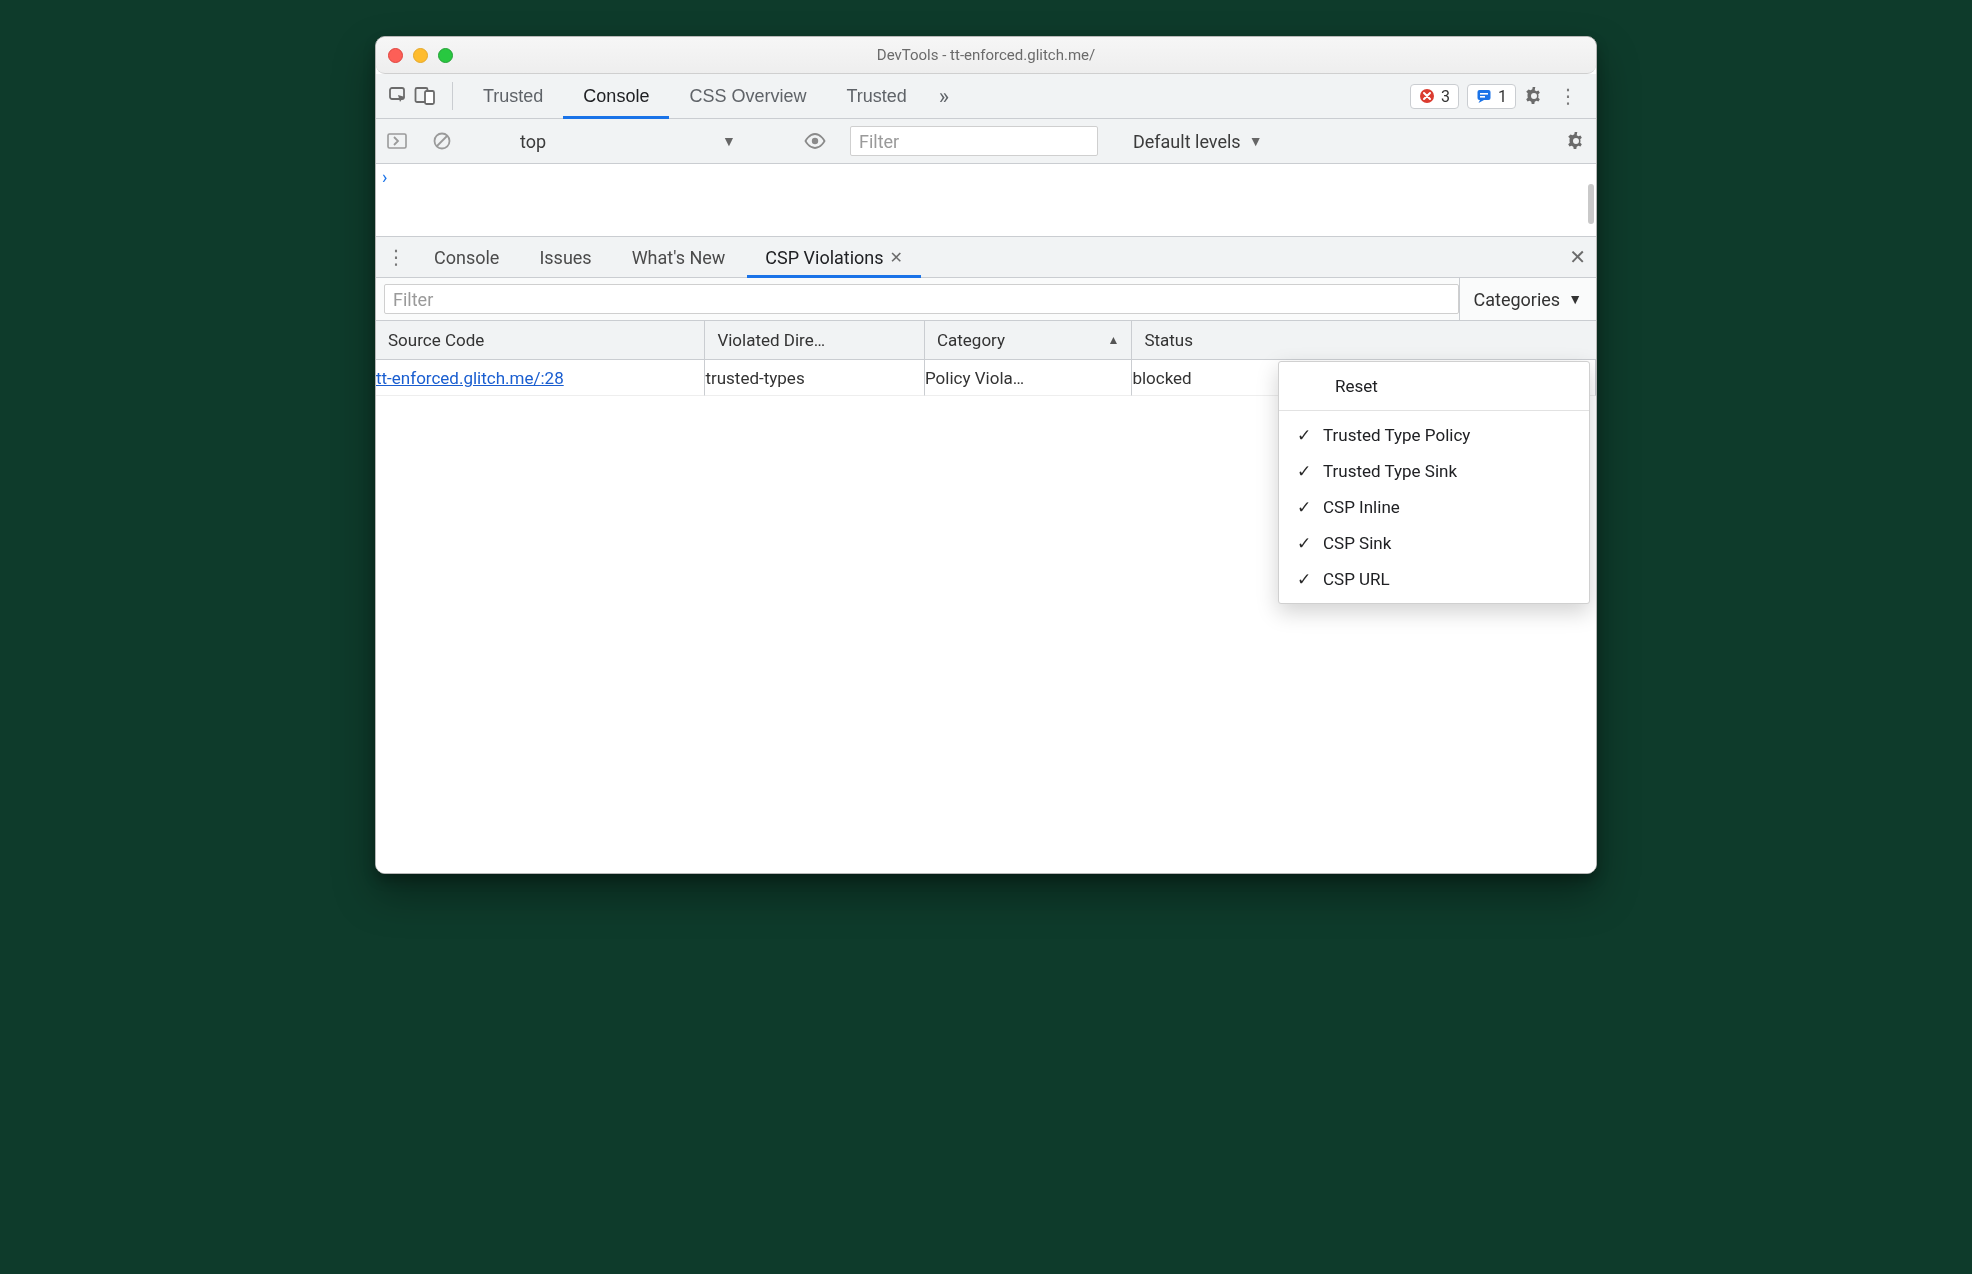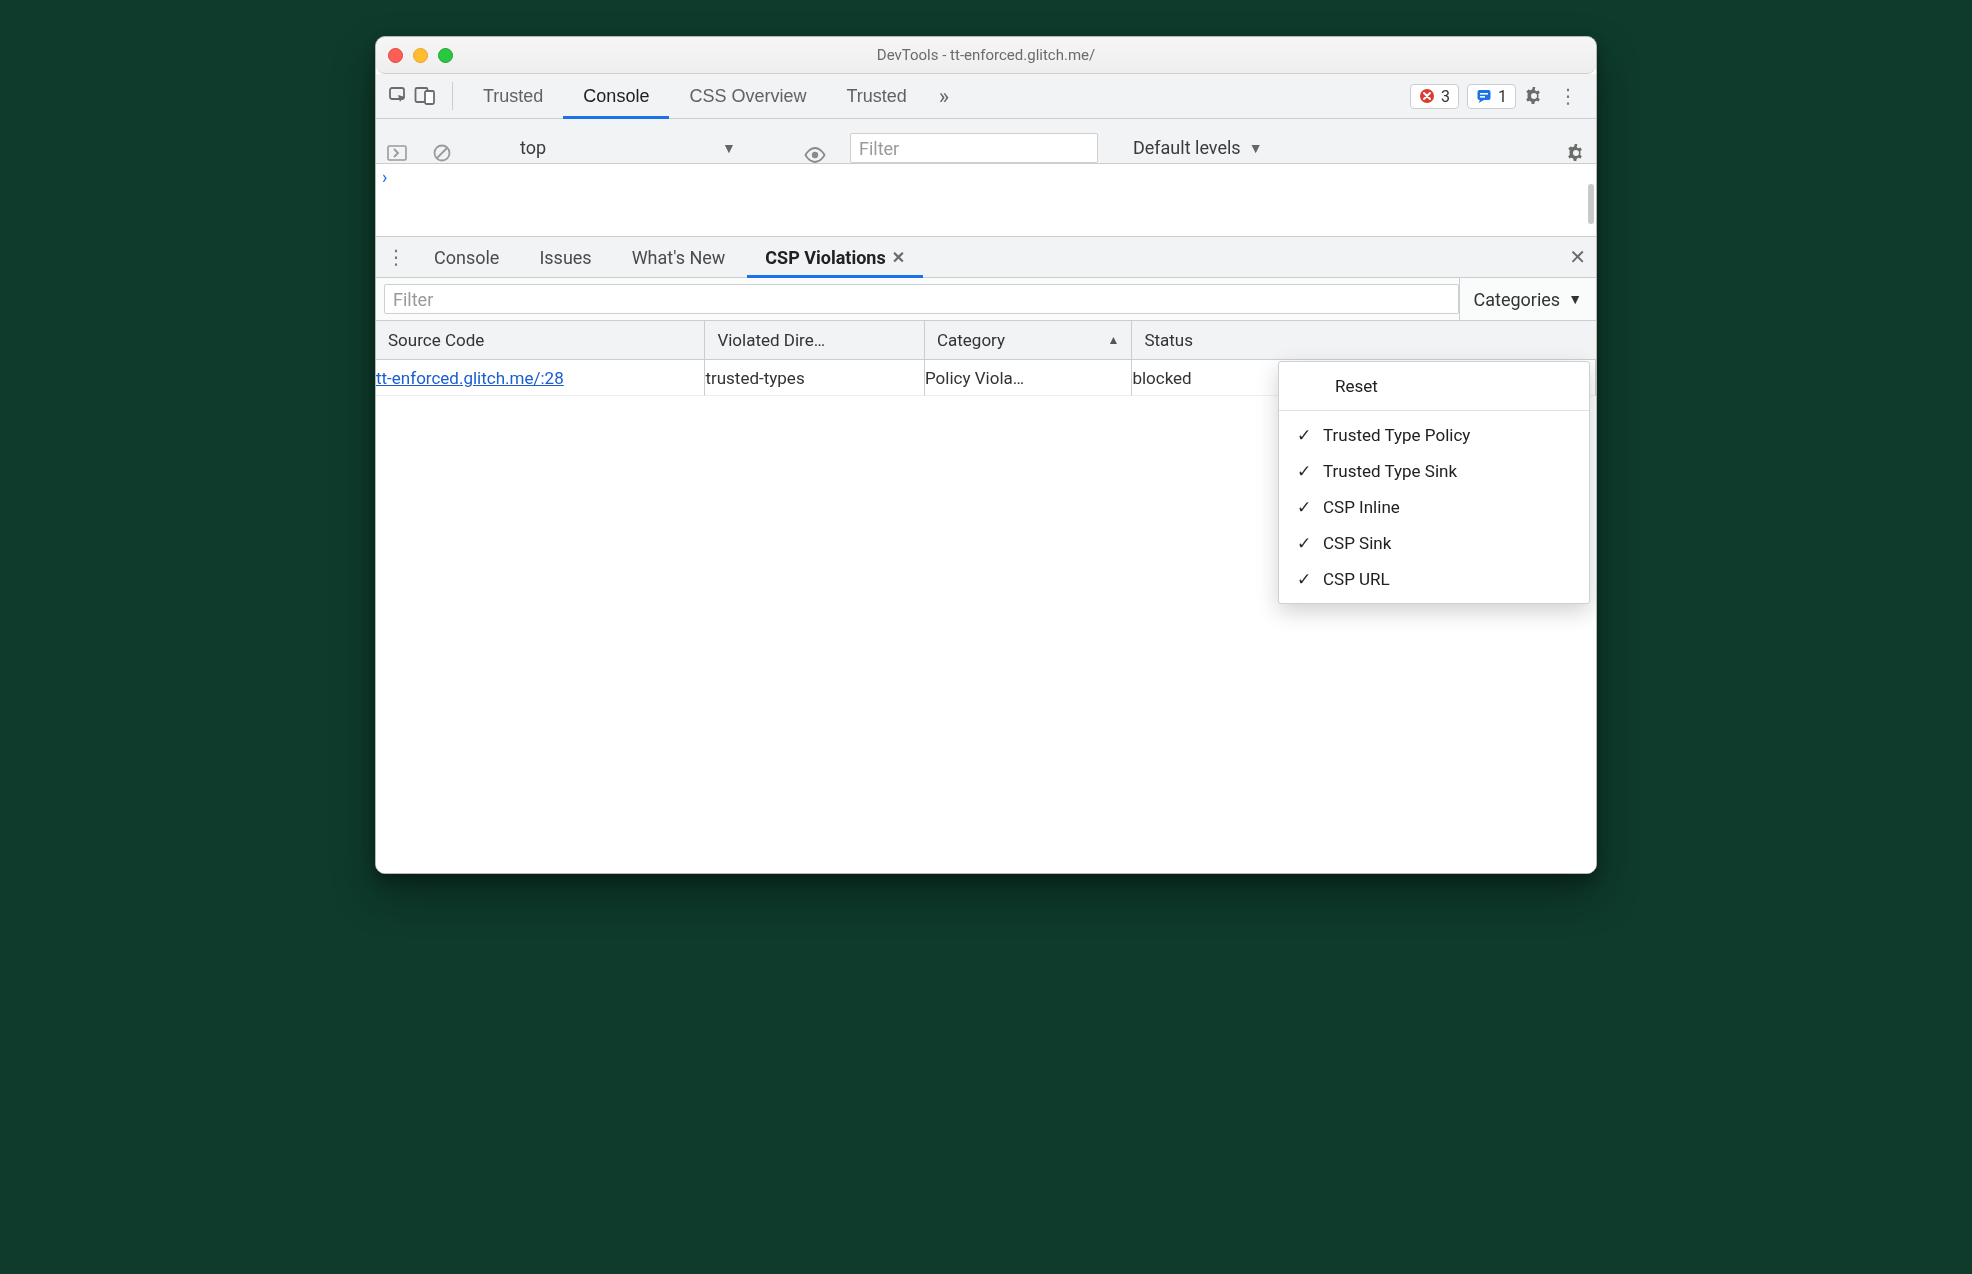--- a/index.html
+++ b/index.html
@@ -83,21 +83,21 @@
   .spacer{flex:1}
   .chips{display:flex;align-items:center;gap:8px;padding-right:6px}
   .chip{display:flex;align-items:center;gap:6px;border:1px solid var(--border);border-radius:4px;padding:2px 8px;background:#fff;color:#333;font-size:16px}
   .icon{display:inline-flex;align-items:center;justify-content:center}
   .gear{color:#7b7b7b;font-size:20px}
   .kebab{color:#7b7b7b;font-size:20px;padding:0 6px}
 
   
   .subbar{
     height:44px;background:var(--panel);border-bottom:1px solid var(--border);
-    display:flex;align-items:flex-end;gap:24px;padding:0 10px;
+    display:flex;align-items:center;gap:24px;padding:0 10px;
   }
   .icnbtn{display:inline-flex;align-items:center;justify-content:center;color:#7b7b7b}
   .selectish{
     display:flex;align-items:center;gap:8px;color:#3b3b3b;font-size:18px;
     padding:4px 10px;border:1px solid transparent;border-radius:4px;
   }
   .selectish .caret{color:#666}
   .inputbox{
     height:28px;border:1px solid #cfcfcf;background:#fff;border-radius:2px;padding:0 8px;color:#7b7b7b;
     font-size:18px;min-width:230px;display:flex;align-items:center;
@@ -113,21 +113,21 @@
   }
   .console-caret{position:absolute;left:6px;top:2px;color:#1a73e8;font-size:18px}
 
   
   .drawerbar{
     height:40px;background:var(--panel);border-bottom:1px solid var(--border);
     display:flex;align-items:stretch;gap:4px;padding-left:4px;
   }
   .drawerbar .kebab{display:flex;align-items:center;color:#777}
   .dtab{display:flex;align-items:center;gap:6px;padding:0 18px;color:#4b4b4b;font-size:18px;position:relative}
-  .dtab.active{color:#202124;font-weight:700}
+  .dtab.active{color:#202124;font-weight:400}
   .dtab.active::after{content:"";position:absolute;left:0;right:0;bottom:-1px;height:3px;background:var(--tab-underline)}
   .close-x{font-size:16px;color:#6b6b6b}
   .drawerbar .spacer{flex:1}
   .drawer-close{display:flex;align-items:center;padding:0 10px;color:#6b6b6b;font-size:20px}
 
   
   .filterrow{
     height:42px;background:#fafbfb;border-bottom:1px solid var(--border);
     display:flex;align-items:stretch;
   }

